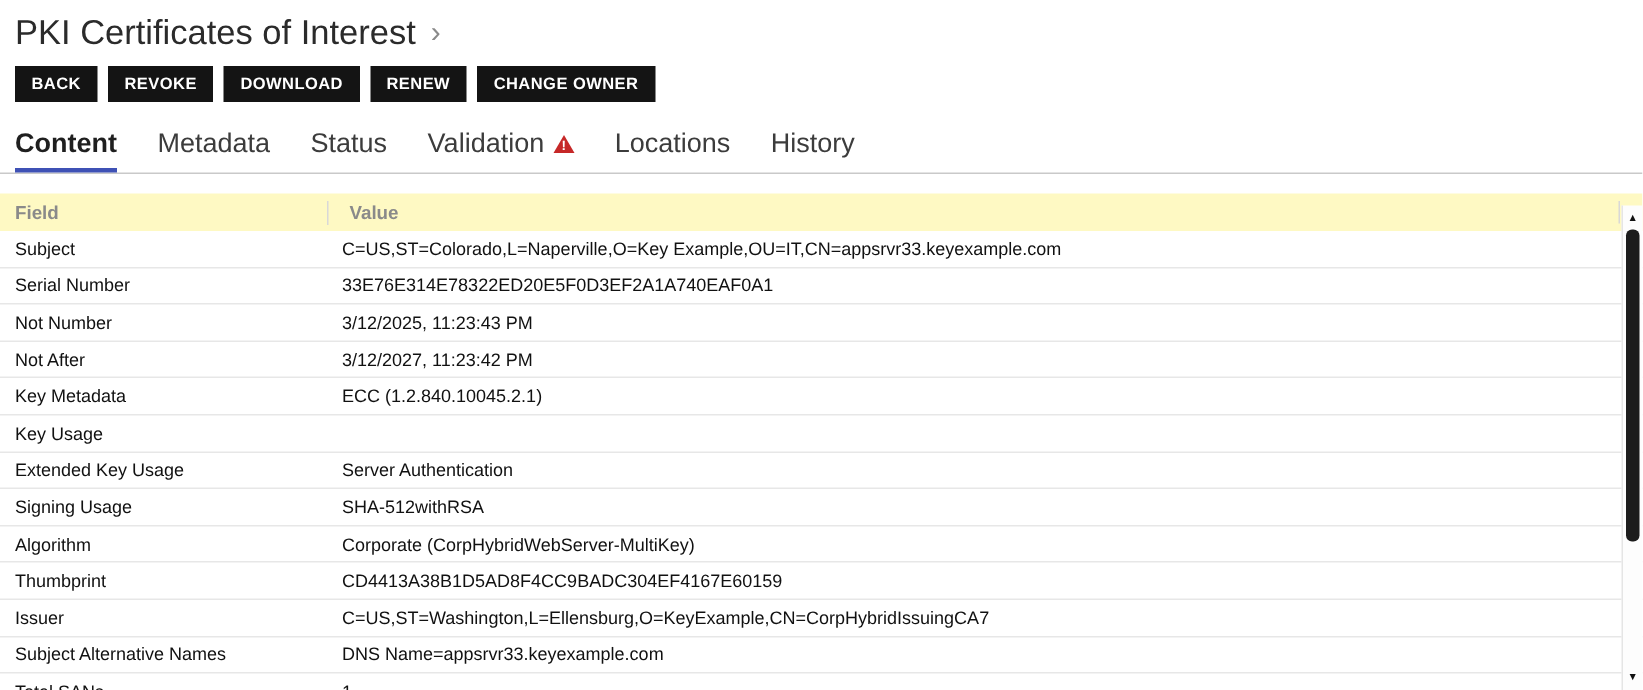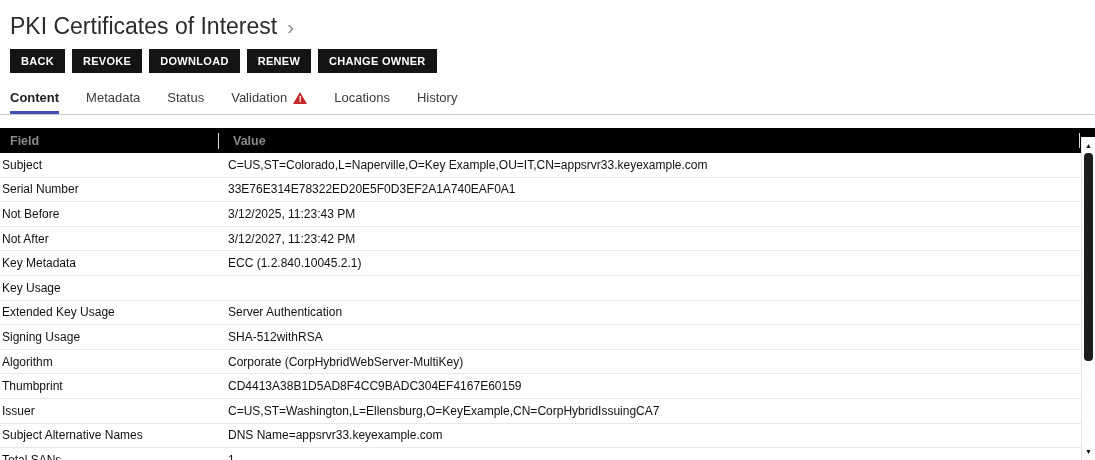--- a/index.html
+++ b/index.html
@@ -6,21 +6,21 @@
   html, body {
     width:1095px; height:460px;
     background:#ffffff;
     font-family:"Liberation Sans", sans-serif;
     overflow:hidden;
   }
   .page { position:relative; width:1095px; height:460px; }
 
   
   .title-bar {
-    padding:13px 0 0 10px;
+    padding:8px 0 0 10px;
     font-size:23px;
     color:#2b2b2b;
     display:flex; align-items:center; gap:10px;
     white-space:nowrap;
   }
   .title-bar .crumb-parent { color:#2b2b2b; }
   .title-bar .crumb-sep { color:#8a8a8a; font-size:20px; padding-top:1px; }
   .title-bar .crumb-current { color:#2b2b2b; }
 
   
@@ -40,21 +40,21 @@
   
   .tab-bar {
     display:flex;
     align-items:flex-end;
     margin-top:15px;
     padding-left:10px;
     border-bottom:1px solid #c9c9c9;
   }
   .tab {
     margin-right:27px;
-    font-size:13px;
+    font-size:18px;
     color:#3c3c3c;
     padding:2px 0 9px;
     display:flex; align-items:center; gap:6px;
     cursor:pointer;
     white-space:nowrap;
   }
   .tab.active {
     font-weight:700;
     color:#1f1f1f;
     padding-bottom:6px;
@@ -75,21 +75,21 @@
     color:#ffffff;
     font-size:9px;
     font-weight:700;
     line-height:10px;
   }
 
   
   .table-header {
     margin-top:13px;
     height:25px;
-    background:#000000;
+    background:#fef9c3;
     display:flex;
     align-items:center;
     color:#8a8a8a;
     font-size:12.5px;
     font-weight:700;
     position:relative;
   }
   .th-field { width:218px; padding-left:10px; }
   .th-value {
     flex:1;
@@ -108,21 +108,21 @@
   .trow {
     display:flex;
     align-items:center;
     height:24.6px;
     border-bottom:1px solid #e7e7e7;
     font-size:12px;
     color:#111111;
     padding-right:16px;
     white-space:nowrap;
   }
-  .cell.field { width:218px; padding-left:2px; }
+  .cell.field { width:218px; padding-left:10px; }
   .cell.value { flex:1; padding-left:10px; overflow:hidden; text-overflow:ellipsis; }
 
   
   .scrollbar {
     position:absolute;
     top:137px; right:0; bottom:0;
     width:14px;
     background:#fdfdfd;
     border-left:1px solid #e5e5e5;
   }
@@ -191,21 +191,21 @@
   <div class="table-body">
       <div class="trow">
         <div class="cell field">Subject</div>
         <div class="cell value">C=US,ST=Colorado,L=Naperville,O=Key Example,OU=IT,CN=appsrvr33.keyexample.com</div>
       </div>
       <div class="trow">
         <div class="cell field">Serial Number</div>
         <div class="cell value">33E76E314E78322ED20E5F0D3EF2A1A740EAF0A1</div>
       </div>
       <div class="trow">
-        <div class="cell field">Not Before</div>
+        <div class="cell field">Not Number</div>
         <div class="cell value">3/12/2025, 11:23:43 PM</div>
       </div>
       <div class="trow">
         <div class="cell field">Not After</div>
         <div class="cell value">3/12/2027, 11:23:42 PM</div>
       </div>
       <div class="trow">
         <div class="cell field">Key Metadata</div>
         <div class="cell value">ECC (1.2.840.10045.2.1)</div>
       </div>

